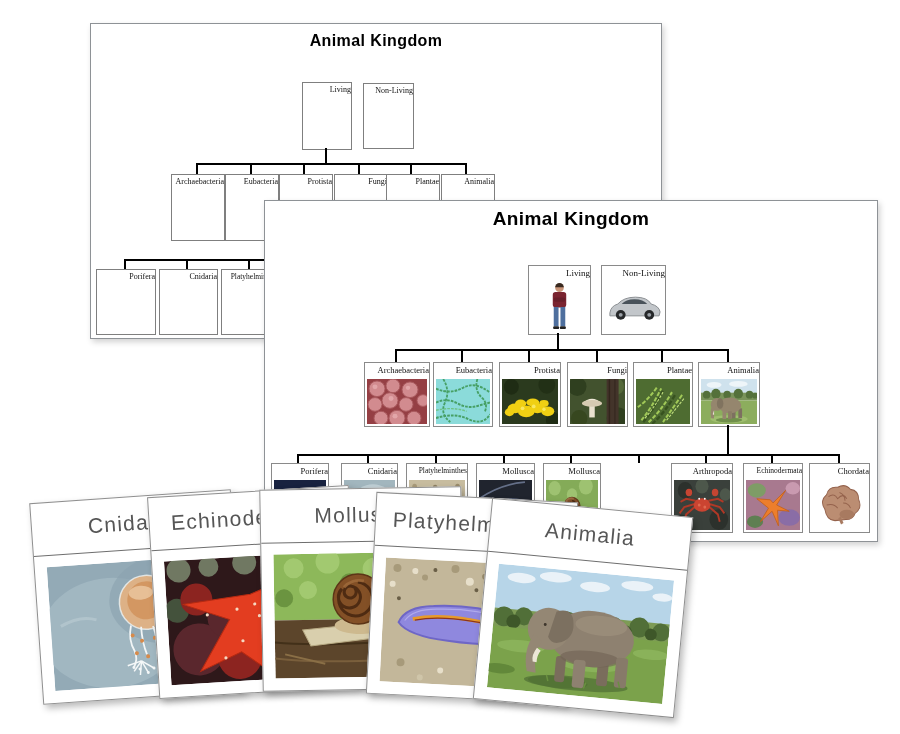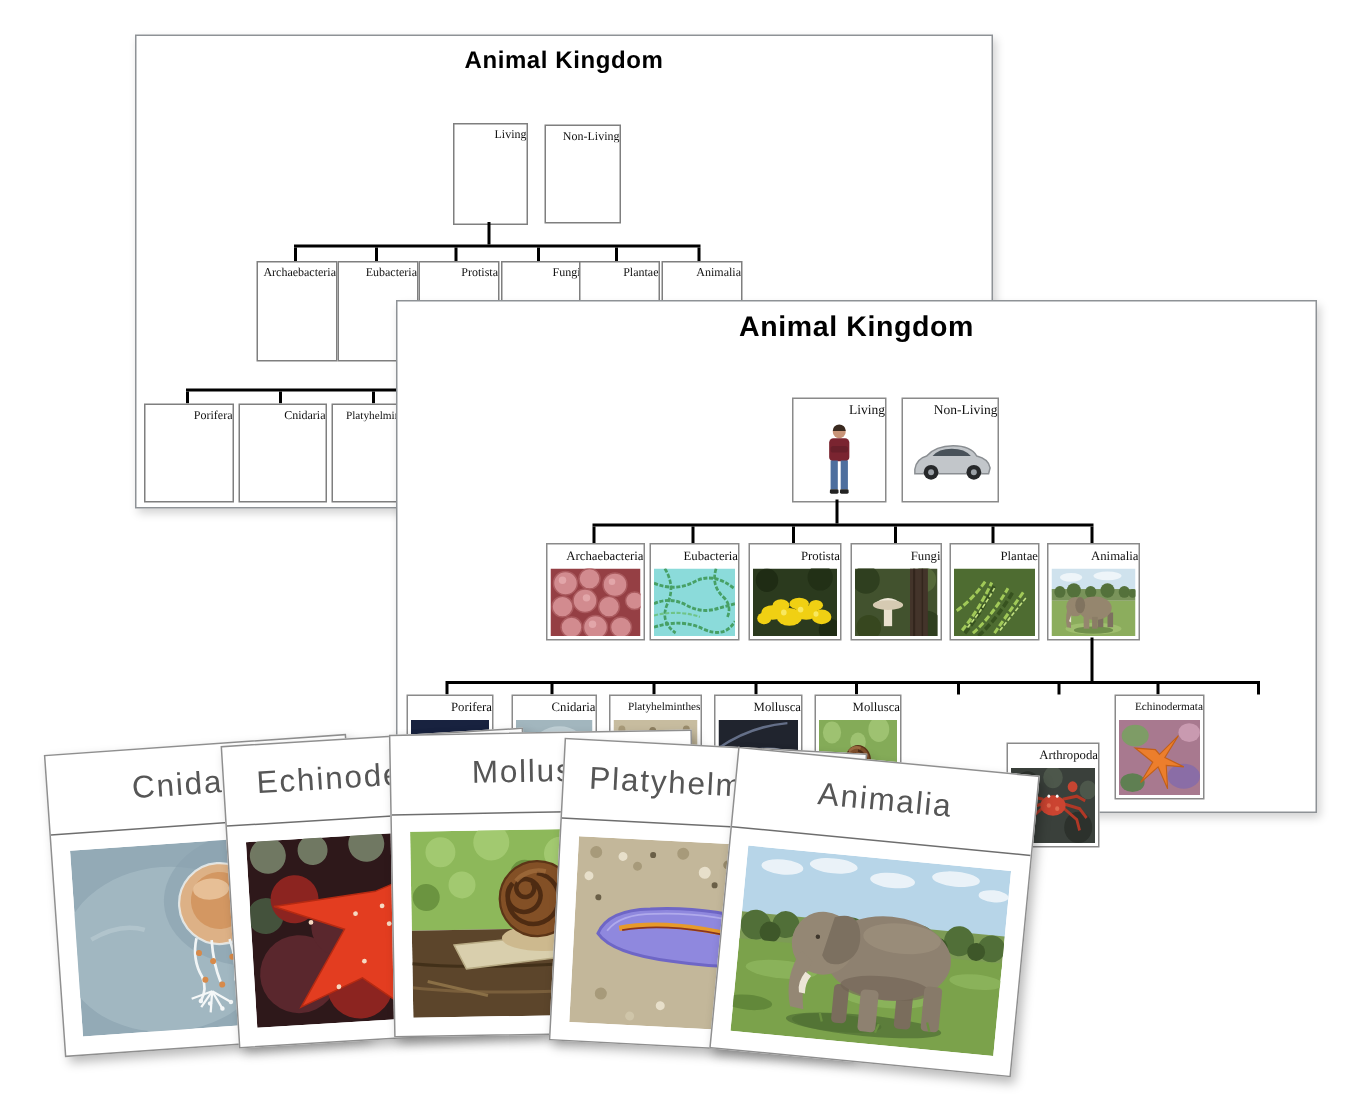--- a/index.html
+++ b/index.html
@@ -346,21 +346,21 @@
         <g fill="#5e8a3c">
             <circle cx="6" cy="38" r="8"></circle>
             <circle cx="50" cy="40" r="9"></circle>
           </g>
         <rect x="14" y="33" width="30" height="7" rx="3.5" fill="#d3c099"></rect>
         <circle cx="30" cy="26" r="9.5" fill="#7e4e2a" stroke="#5a3419" stroke-width="1"></circle>
         <path d="M30 26 m0 -6.5 a6.5 6.5 0 1 1 -6.2 2.5 a4 4 0 1 0 3.7 -0.5" fill="none" stroke="#4e2c15" stroke-width="1.6"></path>
         <path d="M23 20 a9 9 0 0 1 9 -2" fill="none" stroke="#9a6a40" stroke-width="1.8"></path>
       </svg>
     </div>
-    <div class="pbox" style="left:406px;top:262px;width:60px;height:68px;margin-top:32px;">
+    <div class="pbox" style="left:406px;top:262px;width:60px;height:68px;">
       <div class="lbl">Arthropoda</div>
       <svg viewBox="0 0 60 48" preserveAspectRatio="none">
         <rect width="60" height="48" fill="#3a403b"></rect>
         <g fill="#2c312c">
             <circle cx="12" cy="10" r="8"></circle>
             <circle cx="48" cy="38" r="10"></circle>
             <circle cx="8" cy="40" r="7"></circle>
           </g>
         <g fill="#4d574b">
             <circle cx="30" cy="6" r="7"></circle>
@@ -385,20 +385,35 @@
     </div>
     <div class="pbox" style="left:478px;top:262px;width:58px;height:68px;">
       <div class="lbl" style="font-size:7.5px;">Echinodermata</div>
       <svg viewBox="0 0 60 48" preserveAspectRatio="none">
         <rect width="60" height="48" fill="#a8798f"></rect>
         <ellipse cx="12" cy="10" rx="10" ry="7" fill="#7e9c66"></ellipse>
           <ellipse cx="48" cy="36" rx="12" ry="8" fill="#8a6da6"></ellipse>
         <ellipse cx="52" cy="8" rx="8" ry="6" fill="#c99ab0"></ellipse>
           <ellipse cx="10" cy="40" rx="9" ry="6" fill="#5f7f52"></ellipse>
         <path d="M30 22 L44 10 L34 24 L48 30 L35 29 L36 44 L29 30 L16 40 L25 27 L12 18 L27 19 Z" fill="#ec7e2c" stroke="#c35f16" stroke-width=".8"></path>
+      </svg>
+    </div>
+    <div class="pbox" style="left:544px;top:262px;width:59px;height:68px;">
+      <div class="lbl">Chordata</div>
+      <svg viewBox="0 0 60 48" preserveAspectRatio="none">
+        <rect width="60" height="48" fill="#ffffff"></rect>
+        <path d="M14 28 q-6 -8 2 -14 q2 -8 12 -7 q8 -4 14 2 q9 1 9 10 q4 8 -4 13 q-2 6 -10 6 l-12 1 q-9 0 -11 -11 z" fill="#bb8d72" stroke="#94624c" stroke-width="1"></path>
+        <ellipse cx="38" cy="33" rx="8" ry="4.5" fill="#a87a60"></ellipse>
+        <path d="M30 36 l3 6" stroke="#a87a60" stroke-width="3"></path>
+        <g fill="none" stroke="#94624c" stroke-width="1">
+          <path d="M18 16 q6 -4 10 2 q6 -6 10 0"></path>
+            <path d="M16 24 q8 -2 12 3"></path>
+            <path d="M30 12 q6 2 6 8"></path>
+            <path d="M34 22 q6 0 8 5"></path>
+        </g>
       </svg>
     </div>
   </div>
 
   <div class="card" style="left:36px;top:496px;transform:rotate(-4deg);z-index:3;">
     <div class="card-title">Cnidaria</div>
     <div class="card-photo">
       <svg viewBox="0 0 176 124" preserveAspectRatio="none">
         <rect width="176" height="124" fill="#93aab6"></rect>
         <ellipse cx="60" cy="70" rx="70" ry="55" fill="#a7bcc6" opacity=".7"></ellipse>

